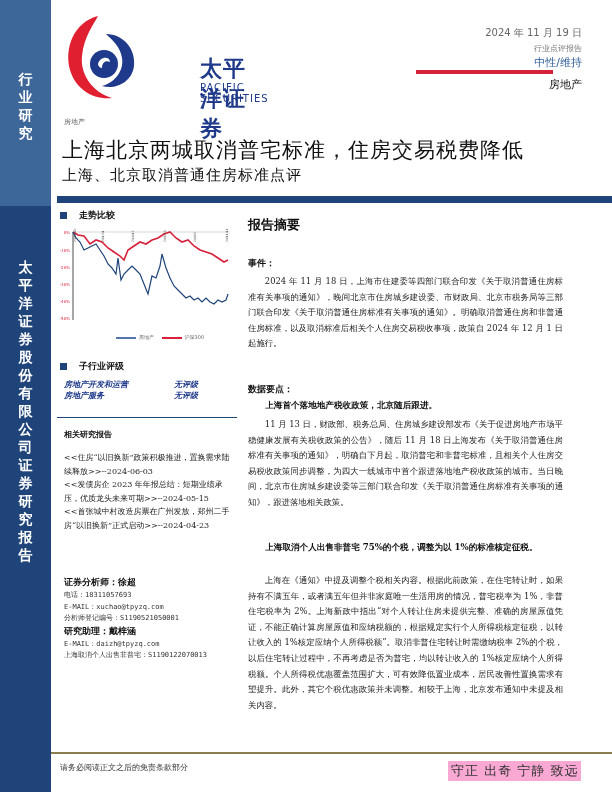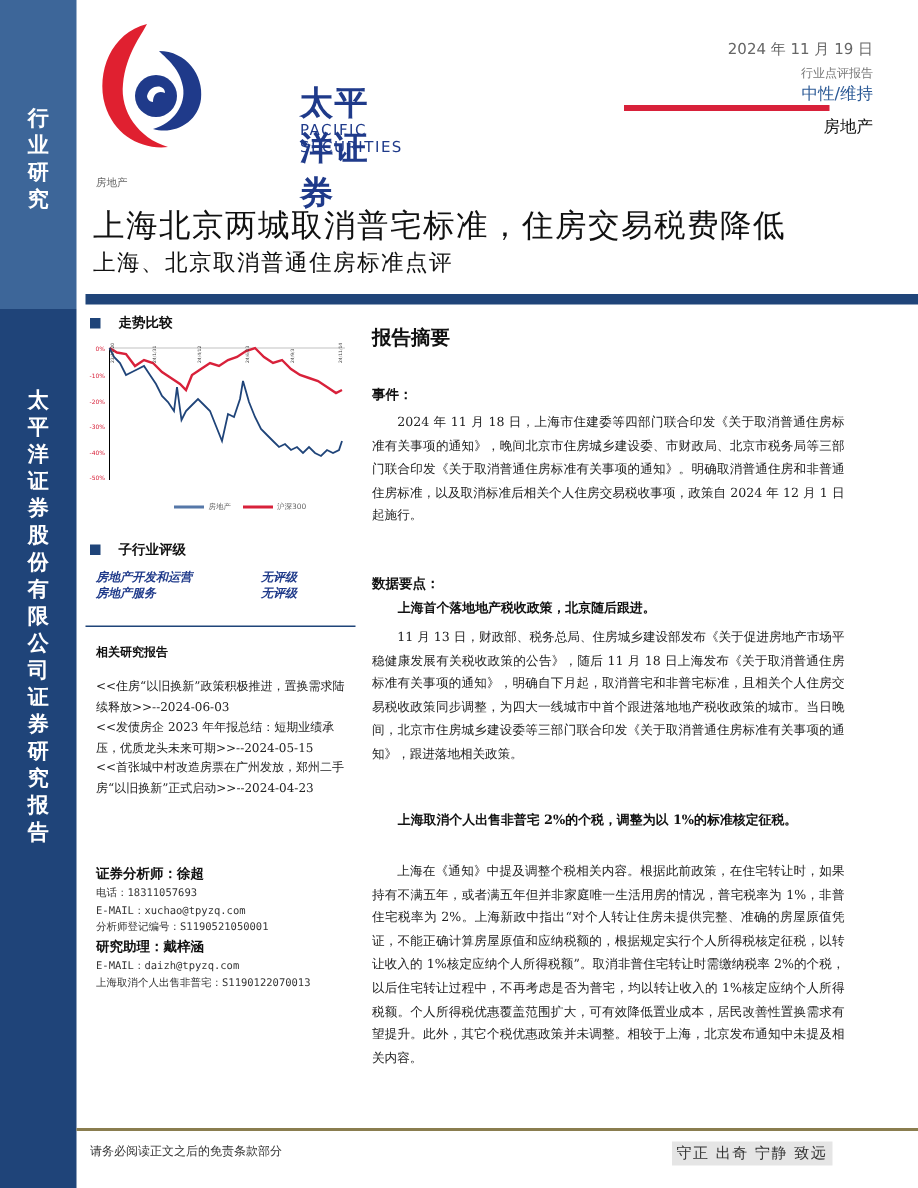--- a/index.html
+++ b/index.html
@@ -56,21 +56,21 @@
   .para { font-size:8.4px; line-height:15.6px; color:#222; text-indent:2em; text-align:justify; }
   .p1 { top:274px; }
   .dp-h { top:383px; font-size:9px; font-weight:bold; color:#111; }
   .b1 { top:400px; font-size:8.6px; font-weight:bold; color:#111; text-indent:2em; }
   .p2 { top:417px; }
   .b2 { top:540px; font-size:8.6px; font-weight:bold; color:#111; text-indent:2em; line-height:15.6px; }
   .p3 { top:573px; }
 
   .foot-line { position:absolute; left:51px; top:752px; width:561px; height:2px; background:#8a7d4f; }
   .foot-l { position:absolute; left:60px; top:762px; font-size:8px; color:#333; }
-  .foot-r { position:absolute; left:448px; top:761px; font-size:10px; color:#333; background:#e5e5e5; padding:1px 3px; letter-spacing:1px; }
+  .foot-r { position:absolute; left:448px; top:761px; font-size:13px; color:#333; background:#f9a8d4; padding:1px 3px; letter-spacing:1px; }
 </style>
 </head>
 <body>
 
 <div class="side-top"></div>
 <div class="side-bot"></div>
 <div class="vtext v1">
   <span>行</span>
   <span>业</span>
   <span>研</span>
@@ -180,18 +180,18 @@
   <div>E-MAIL：daizh@tpyzq.com</div>
   <div>上海取消个人出售非普宅：S1190122070013</div>
 </div>
 
 <div class="rcol abs-h">报告摘要</div>
 <div class="rcol ev-h">事件：</div>
 <div class="rcol para p1">2024 年 11 月 18 日，上海市住建委等四部门联合印发《关于取消普通住房标准有关事项的通知》，晚间北京市住房城乡建设委、市财政局、北京市税务局等三部门联合印发《关于取消普通住房标准有关事项的通知》。明确取消普通住房和非普通住房标准，以及取消标准后相关个人住房交易税收事项，政策自 2024 年 12 月 1 日起施行。</div>
 <div class="rcol dp-h">数据要点：</div>
 <div class="rcol b1">上海首个落地地产税收政策，北京随后跟进。</div>
 <div class="rcol para p2">11 月 13 日，财政部、税务总局、住房城乡建设部发布《关于促进房地产市场平稳健康发展有关税收政策的公告》，随后 11 月 18 日上海发布《关于取消普通住房标准有关事项的通知》，明确自下月起，取消普宅和非普宅标准，且相关个人住房交易税收政策同步调整，为四大一线城市中首个跟进落地地产税收政策的城市。当日晚间，北京市住房城乡建设委等三部门联合印发《关于取消普通住房标准有关事项的通知》，跟进落地相关政策。</div>
-<div class="rcol b2">上海取消个人出售非普宅 2%的个税，调整为以 1%的标准核定征税。</div>
+<div class="rcol b2">上海取消个人出售非普宅 75%的个税，调整为以 1%的标准核定征税。</div>
 <div class="rcol para p3">上海在《通知》中提及调整个税相关内容。根据此前政策，在住宅转让时，如果持有不满五年，或者满五年但并非家庭唯一生活用房的情况，普宅税率为 1%，非普住宅税率为 2%。上海新政中指出“对个人转让住房未提供完整、准确的房屋原值凭证，不能正确计算房屋原值和应纳税额的，根据规定实行个人所得税核定征税，以转让收入的 1%核定应纳个人所得税额”。取消非普住宅转让时需缴纳税率 2%的个税，以后住宅转让过程中，不再考虑是否为普宅，均以转让收入的 1%核定应纳个人所得税额。个人所得税优惠覆盖范围扩大，可有效降低置业成本，居民改善性置换需求有望提升。此外，其它个税优惠政策并未调整。相较于上海，北京发布通知中未提及相关内容。</div>
 
 <div class="foot-line"></div>
 <div class="foot-l">请务必阅读正文之后的免责条款部分</div>
 <div class="foot-r">守正 出奇 宁静 致远</div>
 
 </body></html>

